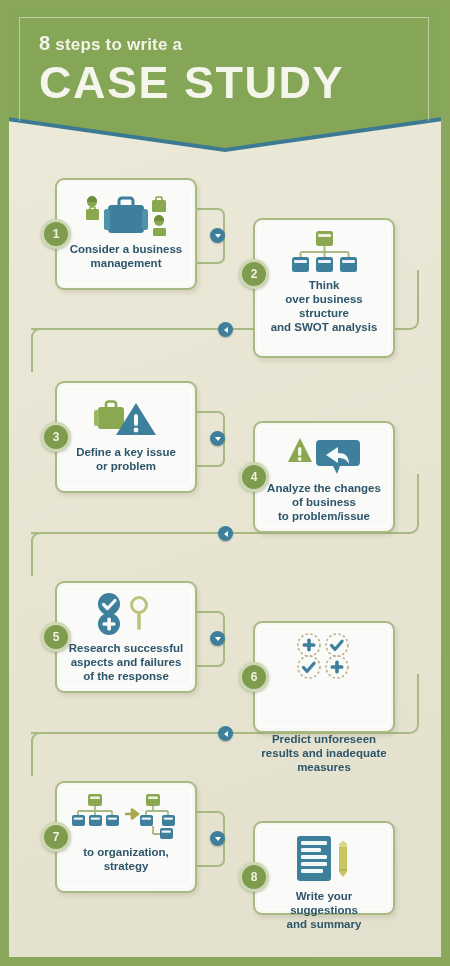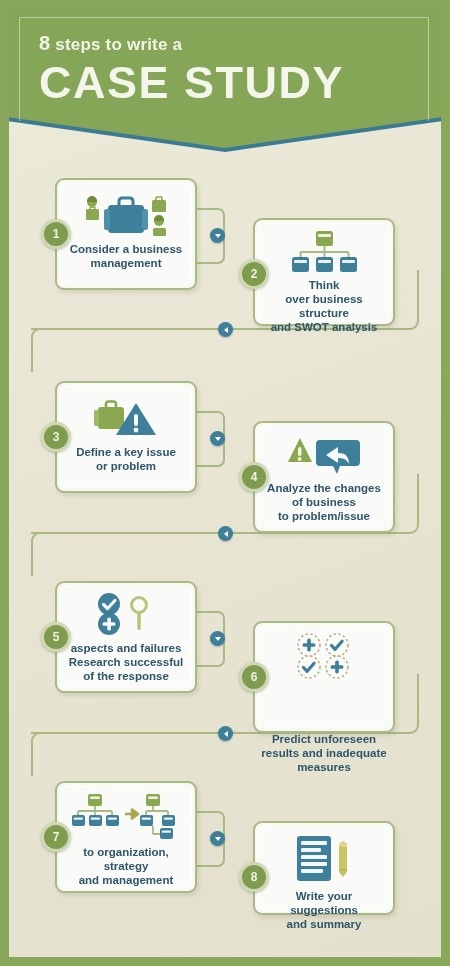--- a/index.html
+++ b/index.html
@@ -271,21 +271,21 @@
             <rect x="75" y="35" width="13" height="8" rx="1.5" fill="#8aa84f"></rect>
           </svg>
         </div>
         <div class="card-text" style="top:62px;">
           <div>Consider a business</div>
           <div>management</div>
         </div>
       </div>
       <div class="badge" style="left:32px; top:63px;">1</div>
 
-      <div class="card" style="left:244px; top:62px; width:142px; height:108px;">
+      <div class="card" style="left:244px; top:62px; width:142px; height:140px;">
         <div class="card-inner"></div>
         <div class="card-icon" style="top:10px; height:44px;">
           <svg width="66" height="44" viewBox="0 0 66 44">
             <rect x="25" y="1" width="17" height="15" rx="2.5" fill="#8aa84f"></rect>
             <rect x="27" y="4" width="13" height="3" rx="1" fill="#eef2e2"></rect>
             <path d="M33.5 16 v6 M9.5 22 h48 M9.5 22 v5 M33.5 22 v5 M57.5 22 v5" stroke="#a9b982" stroke-width="2" fill="none"></path>
             <rect x="1" y="27" width="17" height="15" rx="2.5" fill="#3e7f9b"></rect>
             <rect x="3" y="30" width="13" height="3" rx="1" fill="#eaf2f5"></rect>
             <rect x="25" y="27" width="17" height="15" rx="2.5" fill="#3e7f9b"></rect>
             <rect x="27" y="30" width="13" height="3" rx="1" fill="#eaf2f5"></rect>
@@ -346,22 +346,22 @@
             <circle cx="14" cy="11" r="11" fill="#3e7f9b"></circle>
             <path d="M8.5 11.5 l4 4 l7.5 -8" fill="none" stroke="#f6fafc" stroke-width="3.2" stroke-linecap="round" stroke-linejoin="round"></path>
             <circle cx="14" cy="31" r="11" fill="#3e7f9b"></circle>
             <rect x="12.3" y="24.5" width="3.6" height="13" rx="1.6" fill="#f6fafc"></rect>
             <rect x="7.5" y="29.2" width="13" height="3.6" rx="1.6" fill="#f6fafc"></rect>
             <circle cx="44" cy="12" r="7.5" fill="none" stroke="#bcc27a" stroke-width="3"></circle>
             <rect x="42.2" y="19" width="3.6" height="18" rx="1.8" fill="#bcc27a"></rect>
           </svg>
         </div>
         <div class="card-text" style="top:58px;">
+          <div>Research successful</div>
           <div>aspects and failures</div>
-          <div>Research successful</div>
           <div>of the response</div>
         </div>
       </div>
       <div class="badge" style="left:32px; top:466px;">5</div>
 
       <div class="card" style="left:244px; top:465px; width:142px; height:112px;">
         <div class="card-inner"></div>
         <div class="card-icon" style="top:10px; height:46px;">
           <svg width="56" height="46" viewBox="0 0 56 46">
             <g stroke="#b9b089" stroke-width="1.6" fill="none" stroke-dasharray="2.4 2.4">
@@ -413,21 +413,20 @@
             <rect x="68" y="22" width="13" height="11" rx="2" fill="#3e7f9b"></rect>
             <rect x="69.6" y="24.4" width="9.4" height="2.4" rx="1" fill="#eaf2f5"></rect>
             <rect x="90" y="22" width="13" height="11" rx="2" fill="#3e7f9b"></rect>
             <rect x="91.6" y="24.4" width="9.4" height="2.4" rx="1" fill="#eaf2f5"></rect>
             <rect x="88" y="35" width="13" height="11" rx="2" fill="#3e7f9b"></rect>
             <rect x="89.6" y="37.4" width="9.4" height="2.4" rx="1" fill="#eaf2f5"></rect>
           </svg>
         </div>
         <div class="card-text" style="top:62px;">
           <div>to organization, strategy</div>
-          <div>and management</div>
         </div>
       </div>
       <div class="badge" style="left:32px; top:666px;">7</div>
 
       <div class="card" style="left:244px; top:665px; width:142px; height:94px;">
         <div class="card-inner"></div>
         <div class="card-icon" style="top:12px; height:48px;">
           <svg width="58" height="48" viewBox="0 0 58 48">
             <rect x="2" y="1" width="34" height="45" rx="3" fill="#3e7f9b"></rect>
             <rect x="6" y="6" width="26" height="4" rx="1.2" fill="#f2f8fa"></rect>

